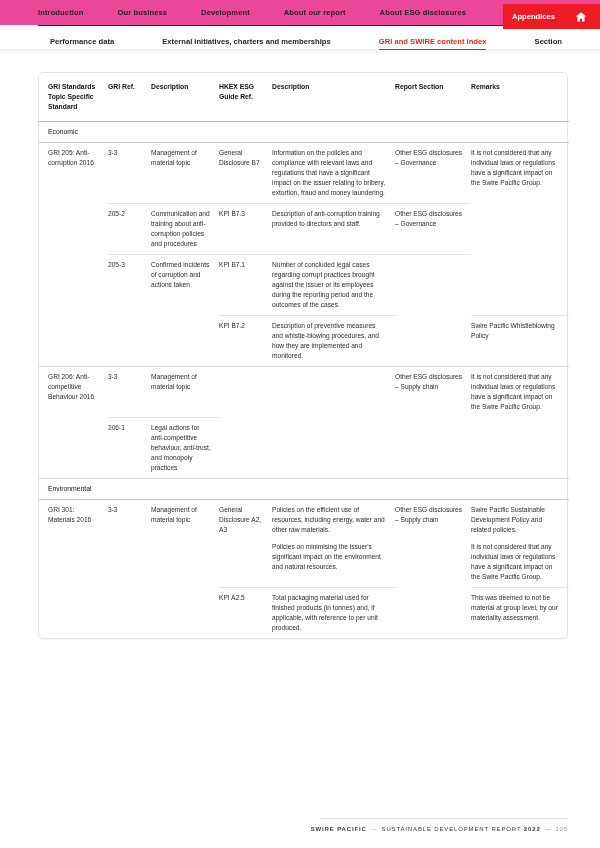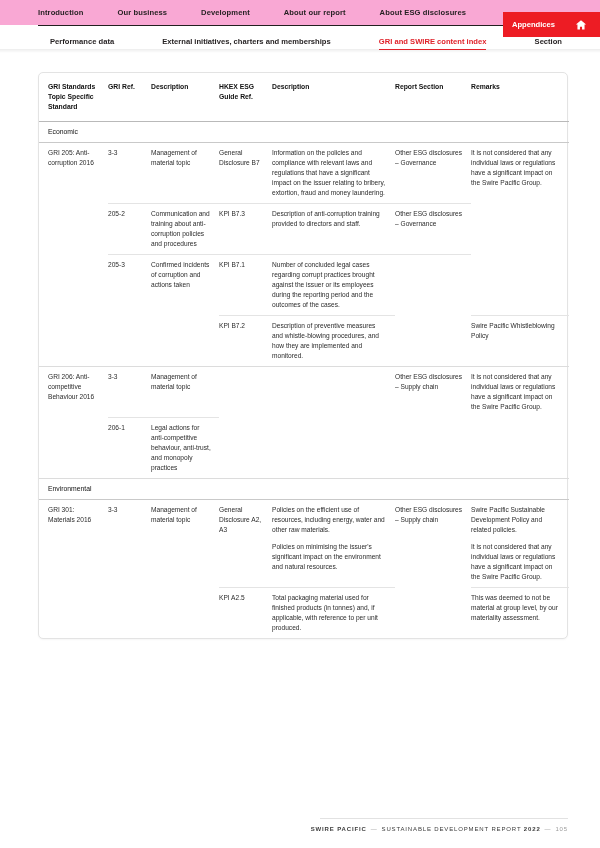--- a/index.html
+++ b/index.html
@@ -12,32 +12,32 @@
     overflow:hidden;
   }
 
   
   .navwrap{position:relative;width:600px;}
   .nav-primary{
     position:relative;
     height:25px;
     display:flex;
     align-items:center;
-    background:#f9a8d4;
+    background:#ec4899;
   }
   .nav-primary .spacer{width:38px;flex:0 0 auto;}
   .nav-primary .nitem{
     font-size:7.6px;font-weight:bold;letter-spacing:.1px;
     color:#231f20;white-space:nowrap;
     padding:0 0;
     flex:0 0 auto;
   }
   .nav-primary .gap{flex:1 1 auto;}
   .red-block{
-    position:absolute;right:0;top:12px;
+    position:absolute;right:0;top:4px;
     width:97px;height:25px;
     background:#ED1C24;
     display:flex;align-items:center;
   }
   .red-block .appx{
     font-size:7.6px;font-weight:bold;color:#ffffff;white-space:nowrap;
     margin-left:9px;
   }
   .home-ic{
     position:absolute;right:13px;top:7px;

